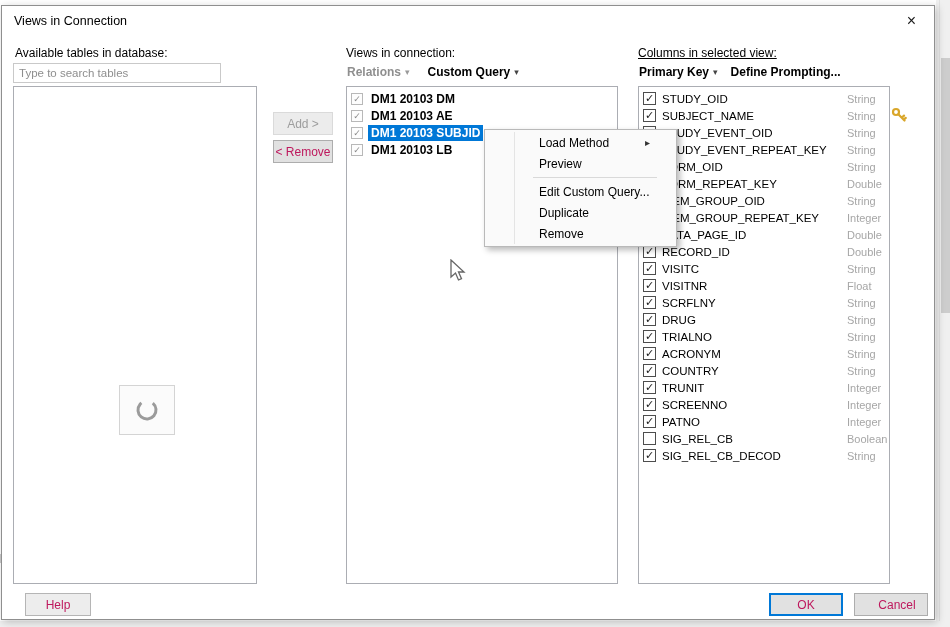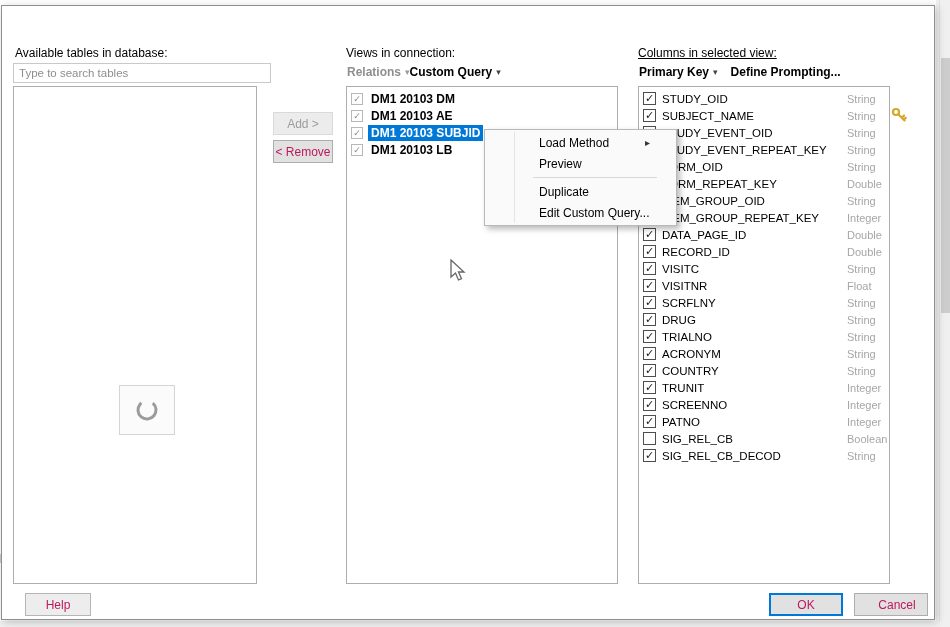--- a/index.html
+++ b/index.html
@@ -25,21 +25,21 @@
   .title { padding-left:12px; font-size:12.5px; }
   .close-btn { position:absolute; right:0; top:0; width:45px; height:29px; background:transparent; border:none;
     font-size:16px; color:#1a1a1a; cursor:default; font-family:inherit; line-height:29px; }
 
   .label { position:absolute; font-size:12px; color:#000; }
   .lbl-left  { left:13px;  top:40px; }
   .lbl-views { left:344px; top:40px; }
   .lbl-cols  { left:636px; top:40px;text-decoration:underline; }
 
   .search {
-    position:absolute; left:11px; top:57px; width:258px; height:20px;
+    position:absolute; left:11px; top:57px; width:208px; height:20px;
     border:1px solid #c9c9c9; font-size:11.5px; padding:0 5px; font-family:inherit; color:#333; background:#fff;
   }
   .search::placeholder { color:#8e8e8e; }
 
   .listbox { position:absolute; border:1px solid #abadb3; background:#fff; overflow:hidden; }
   .left-list  { left:11px;  top:80px; width:244px; height:498px; }
   .views-list { left:344px; top:80px; width:272px; height:498px; padding-top:3px; }
   .cols-list  { left:636px; top:80px; width:252px; height:498px; padding-top:3px; }
 
   .spinner-box {
@@ -50,21 +50,21 @@
   .btn {
     position:absolute; background:#e1e1e1; border:1px solid #adadad;
     font-size:12px; font-family:inherit; color:#be185d; cursor:default;
   }
   .add-btn    { left:271px; top:106px; width:60px; height:23px; background:#ececec; border-color:#dadada; color:#9d9d9d; }
   .remove-btn { left:271px; top:134px; width:60px; height:23px; }
   .help-btn   { left:23px;  top:587px; width:66px; height:23px; background:#ededed; border-color:#b5b5b5; }
   .ok-btn     { left:767px; top:587px; width:74px; height:23px; border:1px solid #0078d7; box-shadow:inset 0 0 0 1px #0078d7; }
   .cancel-btn { left:852px; top:587px; width:74px; height:23px;padding-left:12px; }
 
-  .toolbar { position:absolute; display:flex; font-size:12px; font-weight:700; }
+  .toolbar { position:absolute; display:flex; gap:18px; font-size:12px; font-weight:700; }
   .views-toolbar { left:345px; top:59px; }
   .cols-toolbar  { left:637px; top:59px; gap:13px; }
   .tb-btn { display:inline-flex; align-items:center; gap:4px; cursor:default; }
   .tb-btn .arrow { font-size:9px; color:#444; }
   .tb-btn.disabled { color:#8f8f8f; }
   .tb-btn.disabled .arrow { color:#9a9a9a; }
 
   
   .view-row { display:flex; align-items:center; height:17px; padding-left:4px; }
   .tbl-icon {
@@ -108,20 +108,26 @@
 
   <div class="bg-right"></div>
   <div class="v-scrollbar">
     <div class="v-thumb"></div>
   </div>
   <div class="bg-bottom"></div>
   <div class="bg-artifact">M</div>
 
   <div class="dialog">
 
+    <div class="titlebar">
+      <span class="title">Views in Connection</span>
+      <button class="close-btn">
+        <span>×</span>
+      </button>
+    </div>
 
     <div class="label lbl-left">Available tables in database:</div>
     <input class="search" placeholder="Type to search tables" style="">
     <div class="listbox left-list">
       <div class="spinner-box">
         <svg width="28" height="28" viewBox="0 0 28 28">
           <circle cx="14" cy="14" r="9" fill="none" stroke="#9b9b9b" stroke-width="3" stroke-dasharray="44 13" transform="rotate(-50 14 14)"></circle>
         </svg>
       </div>
     </div>
@@ -296,24 +302,27 @@
     <div class="context-menu">
         <div class="menu-item">
           <span class="menu-label">Load Method</span>
           <span class="submenu-arrow">▸</span>
         </div>
         <div class="menu-item">
           <span class="menu-label">Preview</span>
         </div>
         <div class="menu-sep"></div>
         <div class="menu-item">
+          <span class="menu-label">Edit Custom Query...</span>
+        </div>
+        <div class="menu-item">
           <span class="menu-label">Duplicate</span>
         </div>
         <div class="menu-item">
-          <span class="menu-label">Edit Custom Query...</span>
+          <span class="menu-label">Remove</span>
         </div>
       </div>
 
     <div class="cursor">
       <svg width="20" height="24" viewBox="0 0 20 24">
         <polygon points="1,1 1,18 5.5,14 8.5,21 11.5,19.7 8.5,13 14,13" fill="#ffffff" stroke="#666666" stroke-width="1.3"></polygon>
       </svg>
     </div>
 
   </div>

